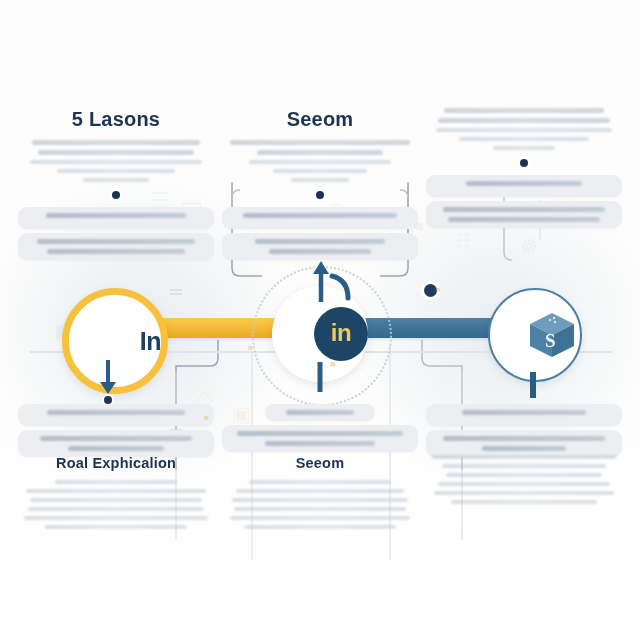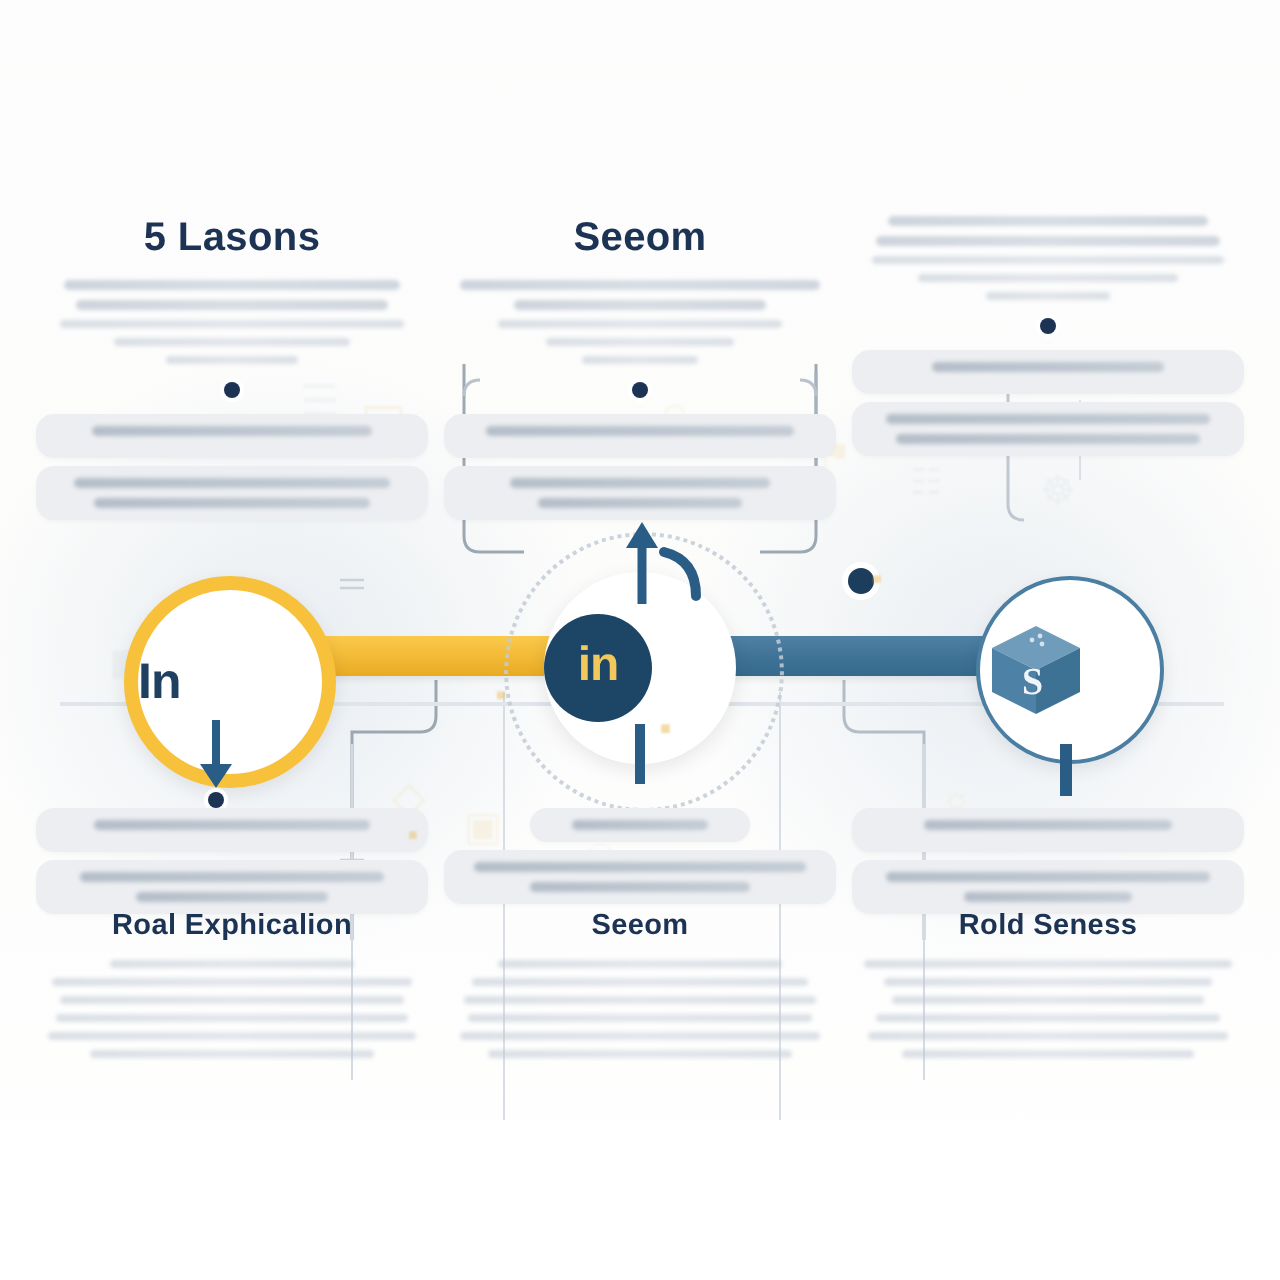--- a/index.html
+++ b/index.html
@@ -86,21 +86,21 @@
     border-radius:6px 0 0 6px;
     box-shadow:0 2px 3px rgba(0,0,0,.07);
   }
   .arrow-b:after{
     content:"";position:absolute;right:-13px;top:-5px;
     border-top:15px solid transparent;border-bottom:15px solid transparent;
     border-left:14px solid #3b7096;
   }
 
   
-  .node{position:absolute;border-radius:50%;display:flex;align-items:center;justify-content:flex-start;}
+  .node{position:absolute;border-radius:50%;display:flex;align-items:center;justify-content:flex-end;}
 
   .node-left{
     left:62px;top:288px;width:92px;height:92px;
     background:#ffffff;border:7px solid #f7c13c;
     box-shadow:0 3px 9px rgba(0,0,0,.08);
   }
   .node-left .lbl{font-size:25px;font-weight:bold;color:#20405f;letter-spacing:-.5px;filter:blur(.2px);}
 
   .node-center{
     left:272px;top:286px;width:96px;height:96px;
@@ -345,21 +345,20 @@
       <div class="line xs" style="width:62%"></div>
       <div class="line xs" style="width:92%"></div>
       <div class="line xs" style="width:88%"></div>
       <div class="line xs" style="width:90%"></div>
       <div class="line xs" style="width:94%"></div>
       <div class="line xs" style="width:72%"></div>
     </div>
   </div>
 
   <div class="col col-bot c3">
-    <div class="heading small">Rold Seness</div>
     <div class="para">
       <div class="line xs" style="width:94%"></div>
       <div class="line xs" style="width:84%"></div>
       <div class="line xs" style="width:80%"></div>
       <div class="line xs" style="width:88%"></div>
       <div class="line xs" style="width:92%"></div>
       <div class="line xs" style="width:74%"></div>
     </div>
   </div>
 

